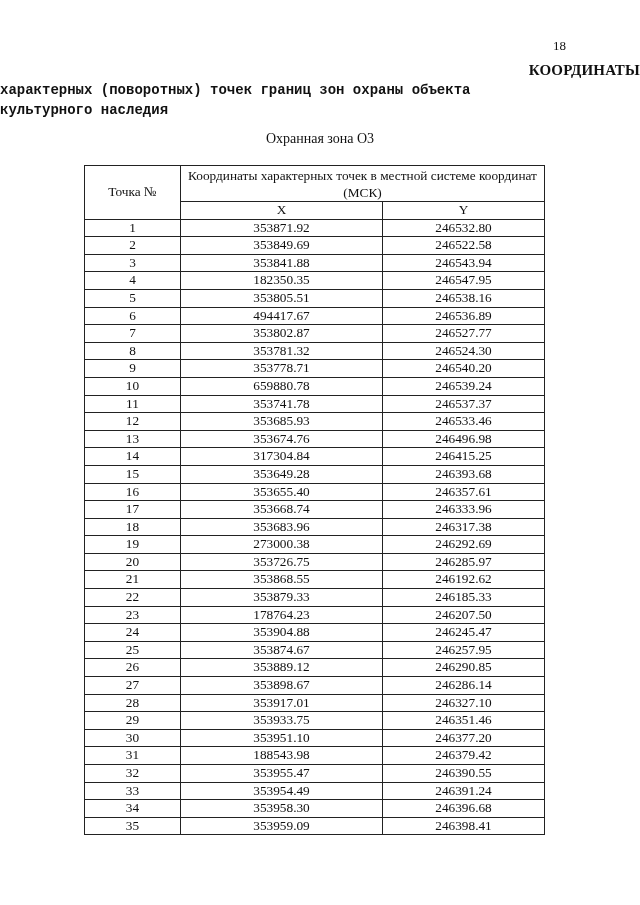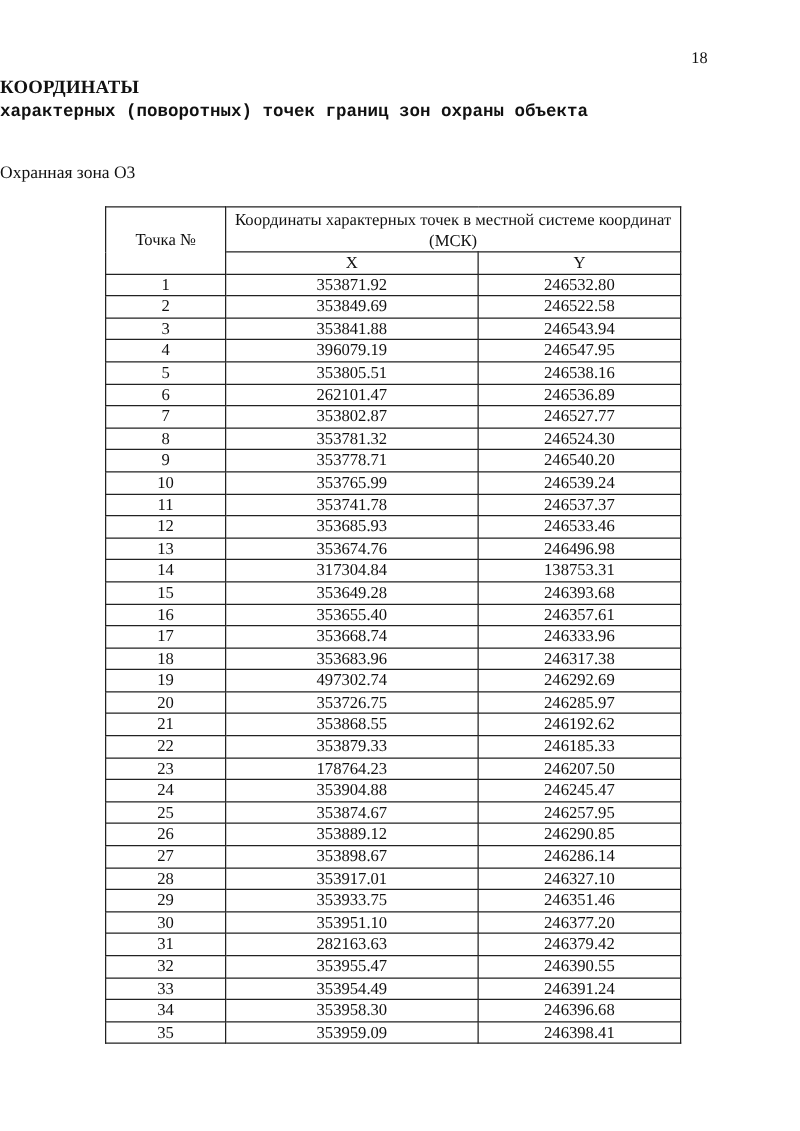--- a/index.html
+++ b/index.html
@@ -1,42 +1,43 @@
 <!DOCTYPE html>
 <html><head>
 <meta charset="utf-8">
 <style>
   html, body { margin: 0; padding: 0; background: #ffffff; }
   body { width: 640px; height: 905px; position: relative; overflow: hidden;
          font-family: "Liberation Serif", "DejaVu Serif", serif; color: #111; }
   .page-number { position: absolute; top: 38px; left: 553px; font-size: 13px; }
-  .title { position: absolute; top: 62px; left: 0; width: 640px; text-align: left;
+  .title { position: absolute; top: 62px; left: 0; width: 640px; text-align: right;
            font-weight: bold; font-size: 15px; letter-spacing: 0.2px; }
   .subtitle { position: absolute; top: 80px; left: 0; width: 640px; 
               font-weight: bold; font-size: 14px; line-height: 20px; font-family: Liberation Mono, monospace; }
-  .zone { position: absolute; top: 131px; left: 0; width: 640px; text-align: left;
+  .zone { position: absolute; top: 131px; left: 0; width: 640px; text-align: center;
           font-size: 14px; }
   table { position: absolute; top: 165px; left: 84px; width: 460px;
           border-collapse: collapse; font-size: 13.3px; table-layout: fixed; }
   td, th { border: 1px solid #222; text-align: center; font-weight: normal;
            padding: 0; line-height: 16.6px; }
   th.point { width: 95px; }
   th.coord-head { line-height: 17px; padding: 0 4px 0; height: 35px; }
   tbody td { height: 16.6px; }
   col.c1 { width: 96px; }
   col.c2 { width: 202px; }
   col.c3 { width: 162px; }
 </style>
 </head>
 <body>
 
 <div class="page-number">18</div>
 <div class="title">КООРДИНАТЫ</div>
 <div class="subtitle">
   <div>характерных (поворотных) точек границ зон охраны объекта</div>
+  <div>культурного наследия</div>
 </div>
 <div class="zone">Охранная зона О3</div>
 
 <table>
   <colgroup>
       <col class="c1">
       <col class="c2">
       <col class="c3">
     </colgroup>
   <thead>
@@ -60,72 +61,72 @@
         <td>353849.69</td>
         <td>246522.58</td>
       </tr>
       <tr>
         <td>3</td>
         <td>353841.88</td>
         <td>246543.94</td>
       </tr>
       <tr>
         <td>4</td>
-        <td>396079.19</td>
+        <td>182350.35</td>
         <td>246547.95</td>
       </tr>
       <tr>
         <td>5</td>
         <td>353805.51</td>
         <td>246538.16</td>
       </tr>
       <tr>
         <td>6</td>
-        <td>262101.47</td>
+        <td>494417.67</td>
         <td>246536.89</td>
       </tr>
       <tr>
         <td>7</td>
         <td>353802.87</td>
         <td>246527.77</td>
       </tr>
       <tr>
         <td>8</td>
         <td>353781.32</td>
         <td>246524.30</td>
       </tr>
       <tr>
         <td>9</td>
         <td>353778.71</td>
         <td>246540.20</td>
       </tr>
       <tr>
         <td>10</td>
-        <td>353765.99</td>
+        <td>659880.78</td>
         <td>246539.24</td>
       </tr>
       <tr>
         <td>11</td>
         <td>353741.78</td>
         <td>246537.37</td>
       </tr>
       <tr>
         <td>12</td>
         <td>353685.93</td>
         <td>246533.46</td>
       </tr>
       <tr>
         <td>13</td>
         <td>353674.76</td>
         <td>246496.98</td>
       </tr>
       <tr>
         <td>14</td>
         <td>317304.84</td>
-        <td>138753.31</td>
+        <td>246415.25</td>
       </tr>
       <tr>
         <td>15</td>
         <td>353649.28</td>
         <td>246393.68</td>
       </tr>
       <tr>
         <td>16</td>
         <td>353655.40</td>
         <td>246357.61</td>
@@ -135,21 +136,21 @@
         <td>353668.74</td>
         <td>246333.96</td>
       </tr>
       <tr>
         <td>18</td>
         <td>353683.96</td>
         <td>246317.38</td>
       </tr>
       <tr>
         <td>19</td>
-        <td>497302.74</td>
+        <td>273000.38</td>
         <td>246292.69</td>
       </tr>
       <tr>
         <td>20</td>
         <td>353726.75</td>
         <td>246285.97</td>
       </tr>
       <tr>
         <td>21</td>
         <td>353868.55</td>
@@ -195,21 +196,21 @@
         <td>353933.75</td>
         <td>246351.46</td>
       </tr>
       <tr>
         <td>30</td>
         <td>353951.10</td>
         <td>246377.20</td>
       </tr>
       <tr>
         <td>31</td>
-        <td>282163.63</td>
+        <td>188543.98</td>
         <td>246379.42</td>
       </tr>
       <tr>
         <td>32</td>
         <td>353955.47</td>
         <td>246390.55</td>
       </tr>
       <tr>
         <td>33</td>
         <td>353954.49</td>

